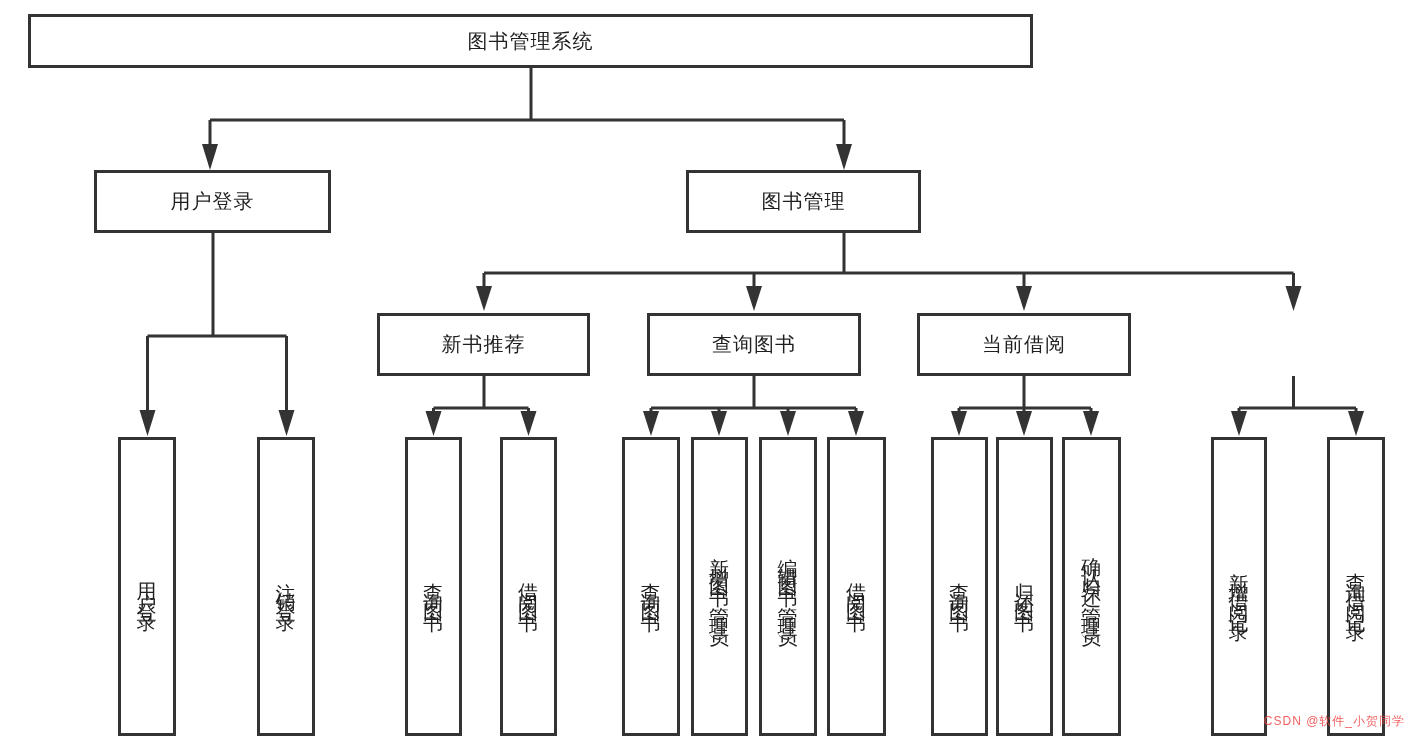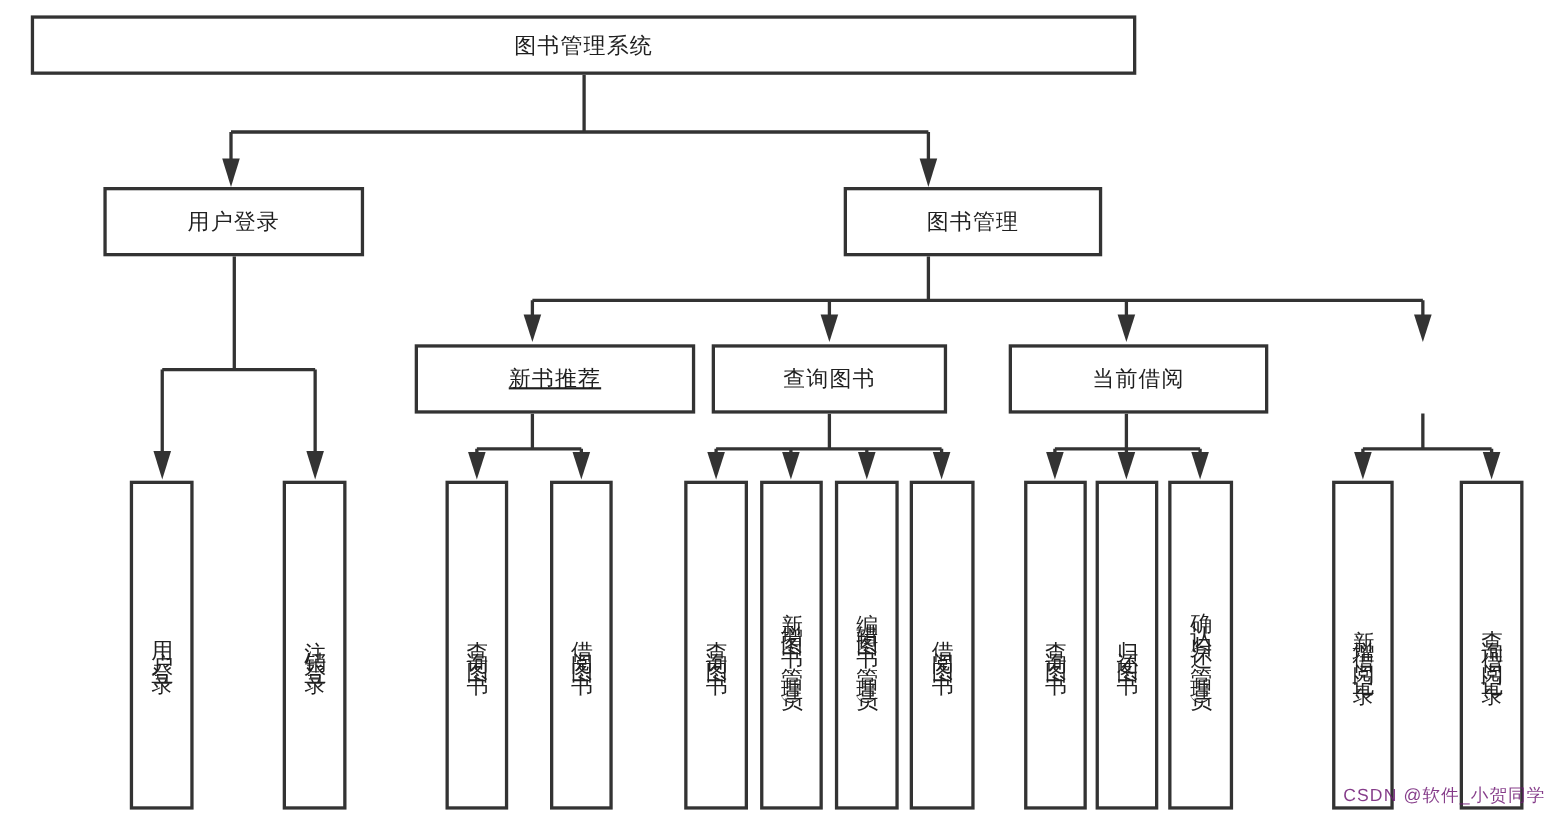--- a/index.html
+++ b/index.html
@@ -36,22 +36,22 @@
     letter-spacing:10px;
     line-height:1;
     font-size:20px;
     color:#1f1f1f;
     white-space:nowrap;
   }
   .watermark{
     position:absolute;
     right:14px;
     top:713px;
-    font-size:16px;
-    color:#701a75;
+    font-size:12px;
+    color:#ef4444;
     letter-spacing:1px;
     z-index:10;
     opacity:.85;
   }
 </style>
 </head>
 <body>
 
 <div id="canvas">
 
@@ -102,31 +102,31 @@
     </g>
   </svg>
 
   <div class="box" style="left:14px;top:14px;width:1005px;height:54px;">
     <span>图书管理系统</span>
   </div>
 
   <div class="box" style="left:80px;top:170px;width:237px;height:63px;">
     <span>用户登录</span>
   </div>
-  <div class="box" style="left:753px;top:170px;width:235px;height:63px;">
+  <div class="box" style="left:672px;top:170px;width:235px;height:63px;">
     <span>图书管理</span>
   </div>
 
-  <div class="box" style="left:363px;top:313px;width:255px;height:63px;text-decoration:underline;">
+  <div class="box" style="left:363px;top:313px;width:213px;height:63px;">
     <span>新书推荐</span>
   </div>
   <div class="box" style="left:633px;top:313px;width:214px;height:63px;">
     <span>查询图书</span>
   </div>
-  <div class="box" style="left:903px;top:313px;width:236px;height:63px;">
+  <div class="box" style="left:903px;top:313px;width:214px;height:63px;">
     <span>当前借阅</span>
   </div>
 
   <div class="box vbox" style="left:104px;">
     <span class="vtext">用户登录</span>
   </div>
   <div class="box vbox" style="left:243px;">
     <span class="vtext">注销登录</span>
   </div>
 

